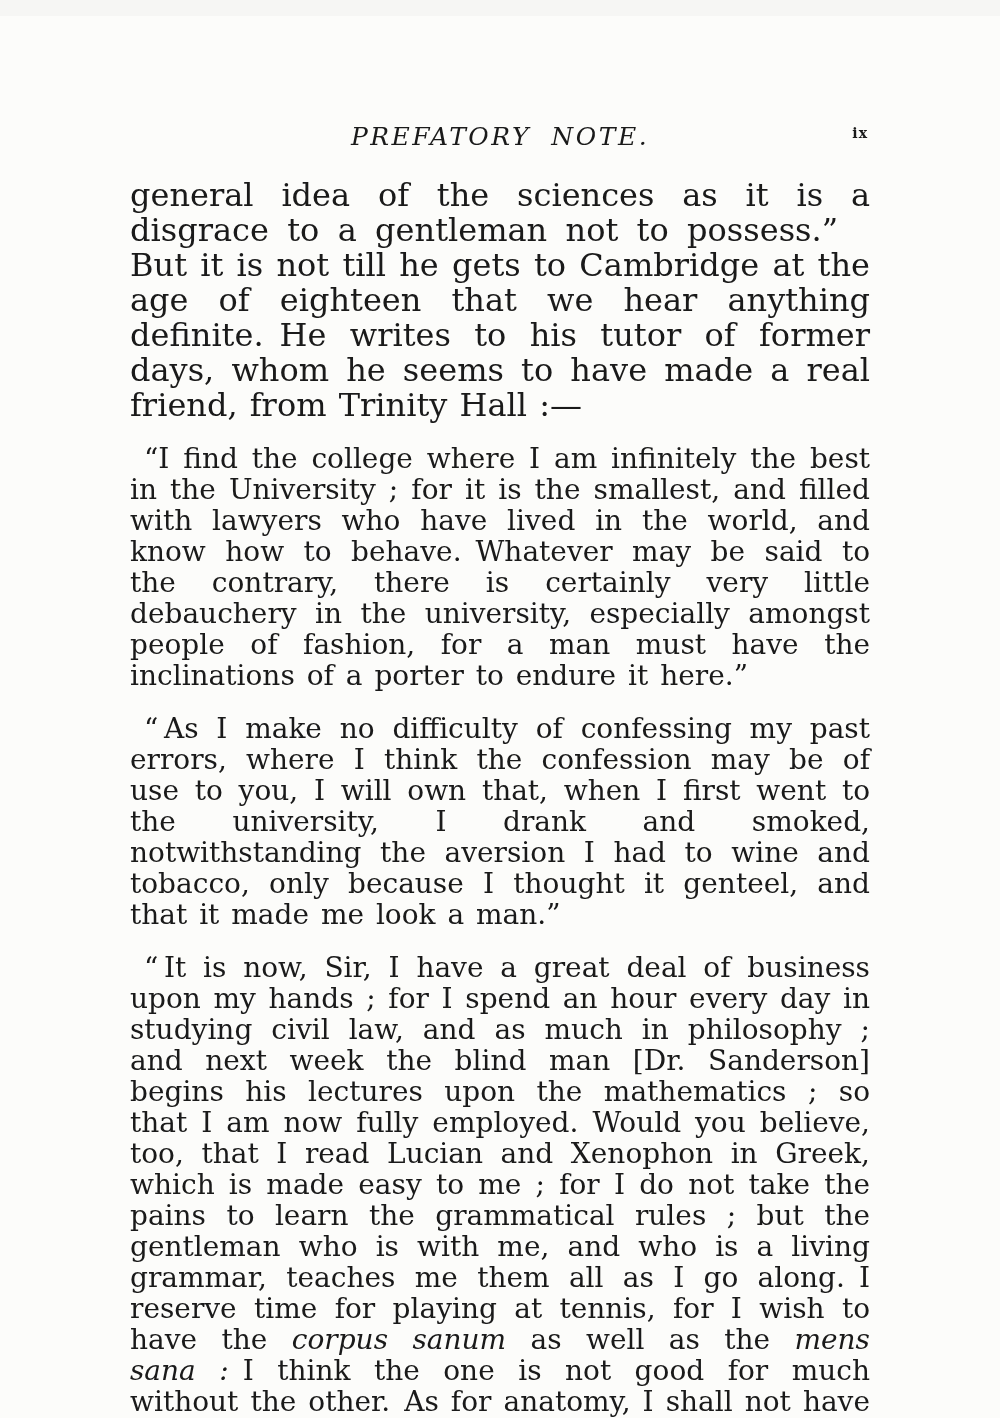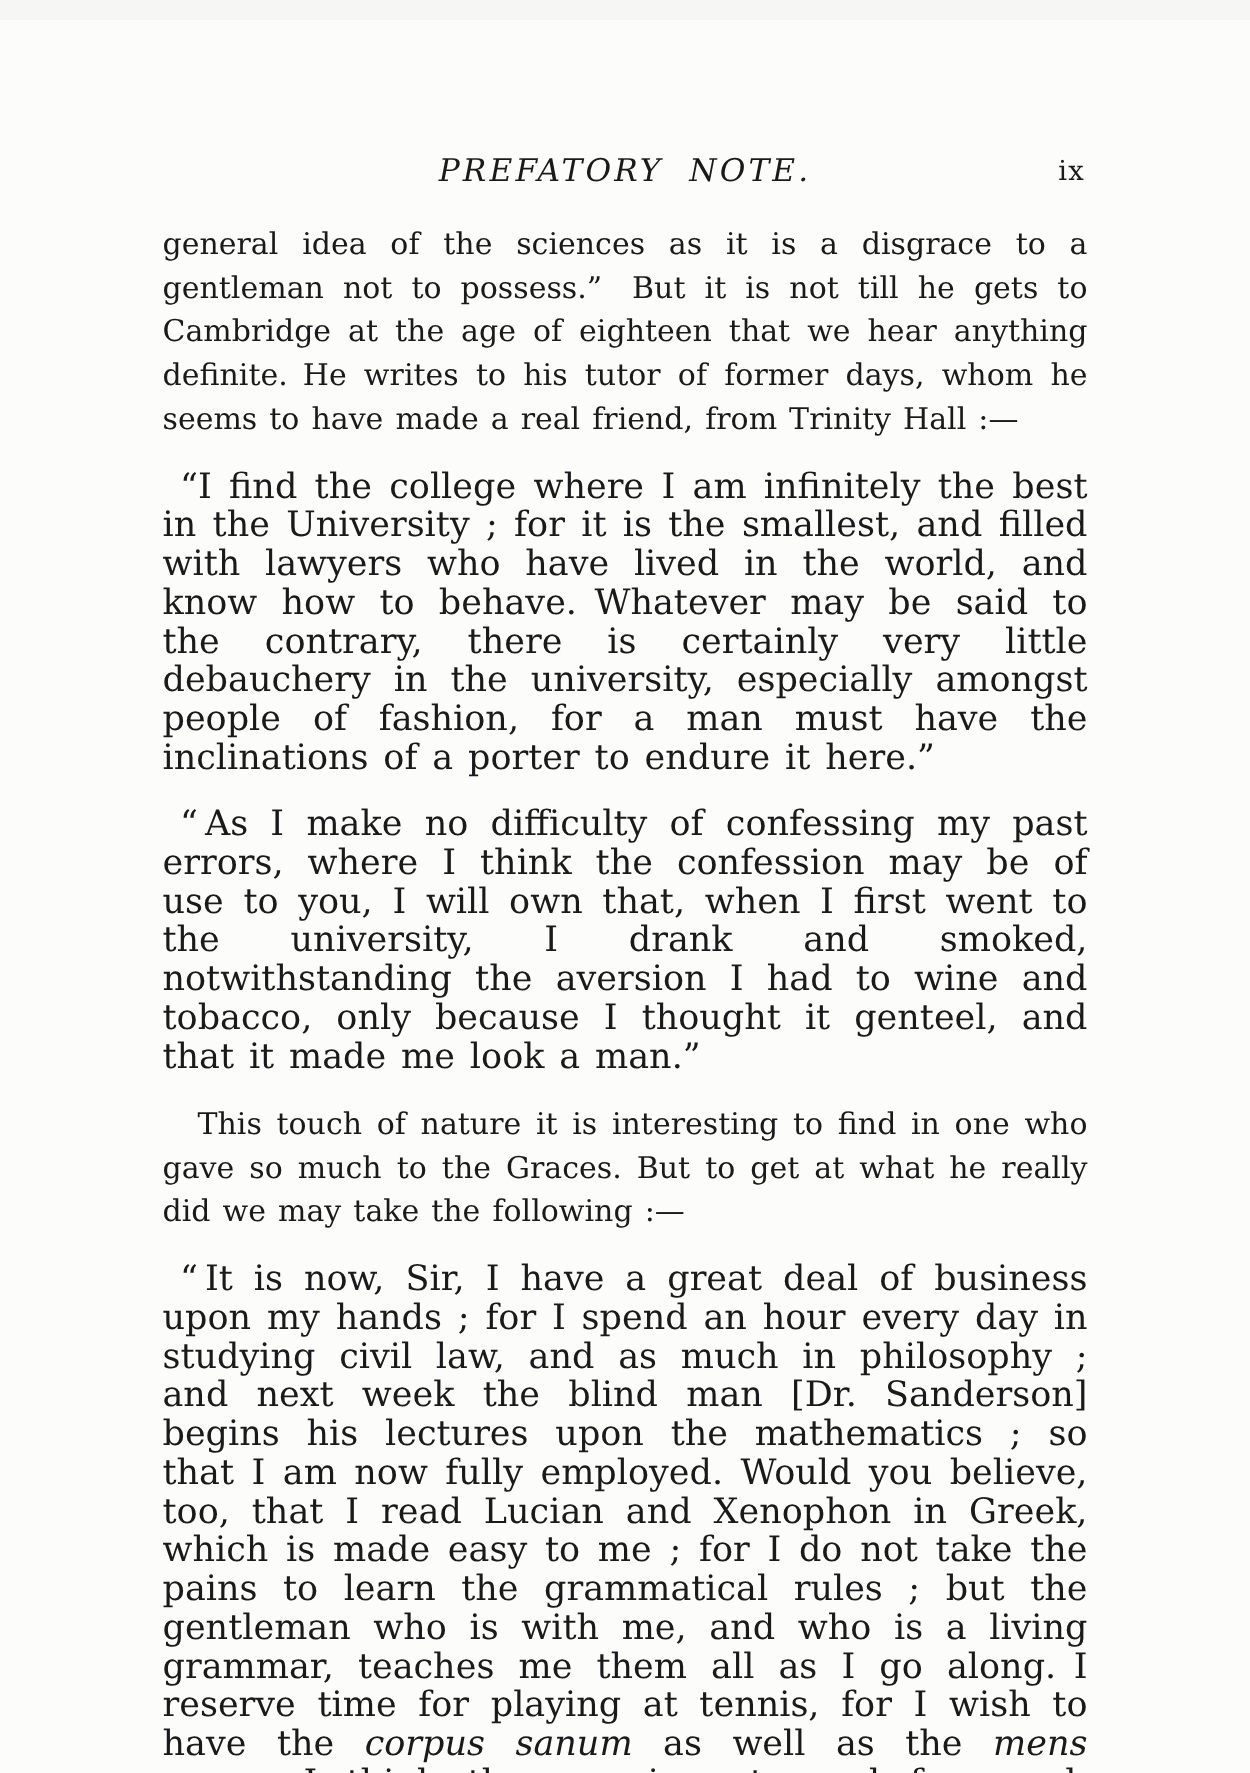--- a/index.html
+++ b/index.html
@@ -30,37 +30,37 @@
     font-style: italic;
     font-size: 25px;
     letter-spacing: 2.5px;
     word-spacing: 10px;
     white-space: nowrap;
   }
   .page-number {
     position: absolute;
     right: 2px;
     top: 3px;
-    font-weight: normal;
-    font-size: 22px;
+    font-weight: bold;
+    font-size: 14px;
     letter-spacing: 1px;
   }
   .page-body {
     position: absolute;
     top: 162px;
     left: 130px;
     width: 740px;
     text-align: justify;
   }
   .page-body p {
     margin: 0;
     padding: 0;
   }
   p.body {
-    font-size: 24px;
+    font-size: 32px;
     line-height: 35px;
     margin-bottom: 20px;
     word-spacing: 2px;
   }
   p.body.indent {
     text-indent: 28px;
   }
   p.quote {
     font-size: 28px;
     line-height: 31px;
@@ -77,16 +77,15 @@
 
 <div class="page">
   <div class="page-header">
     <span class="running-title">PREFATORY NOTE.</span>
     <span class="page-number">ix</span>
   </div>
   <div class="page-body">
       <p class="body">general idea of the sciences as it is a disgrace to a gentleman not to possess.” But it is not till he gets to Cambridge at the age of eighteen that we hear anything definite. He writes to his tutor of former days, whom he seems to have made a real friend, from Trinity Hall&nbsp;:—</p>
       <p class="quote indent">“I find the college where I am infinitely the best in the University&nbsp;; for it is the smallest, and filled with lawyers who have lived in the world, and know how to behave. Whatever may be said to the contrary, there is certainly very little debauchery in the university, especially amongst people of fashion, for a man must have the inclinations of a porter to endure it here.”</p>
       <p class="quote indent">“ As I make no difficulty of confessing my past errors, where I think the confession may be of use to you, I will own that, when I first went to the university, I drank and smoked, notwithstanding the aversion I had to wine and tobacco, only because I thought it genteel, and that it made me look a man.”</p>
-      <p class="body indent">This touch of nature it is interesting to find in one who gave so much to the Graces. But to get at what he really did we may take the following&nbsp;:—</p>
       <p class="quote indent">“ It is now, Sir, I have a great deal of business upon my hands&nbsp;; for I spend an hour every day in studying civil law, and as much in philosophy&nbsp;; and next week the blind man [Dr. Sanderson] begins his lectures upon the mathematics&nbsp;; so that I am now fully employed. Would you believe, too, that I read Lucian and Xenophon in Greek, which is made easy to me&nbsp;; for I do not take the pains to learn the grammatical rules&nbsp;; but the gentleman who is with me, and who is a living grammar, teaches me them all as I go along. I reserve time for playing at tennis, for I wish to have the <em>corpus sanum</em> as well as the <em>mens sana&nbsp;:</em> I think the one is not good for much without the other. As for anatomy, I shall not have an opportunity of</p>
     </div>
 </div>
 
 </body></html>

